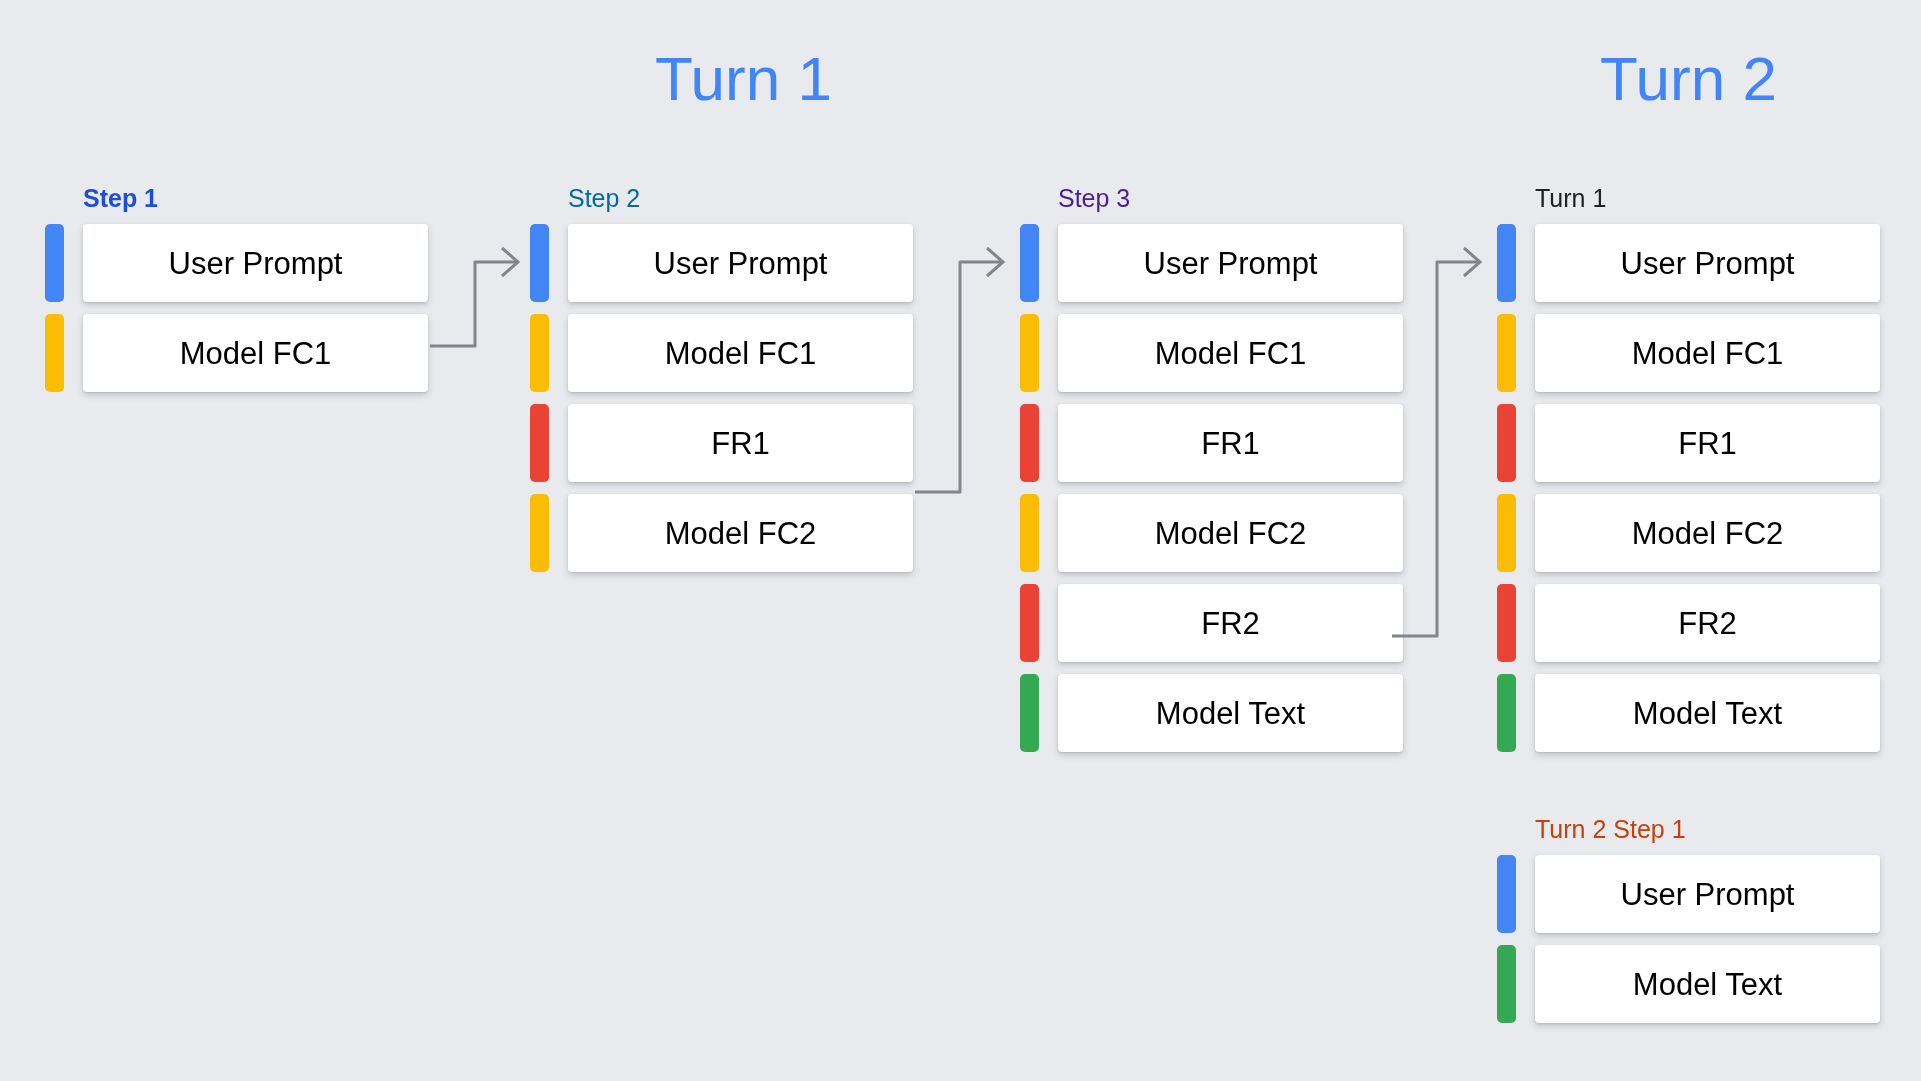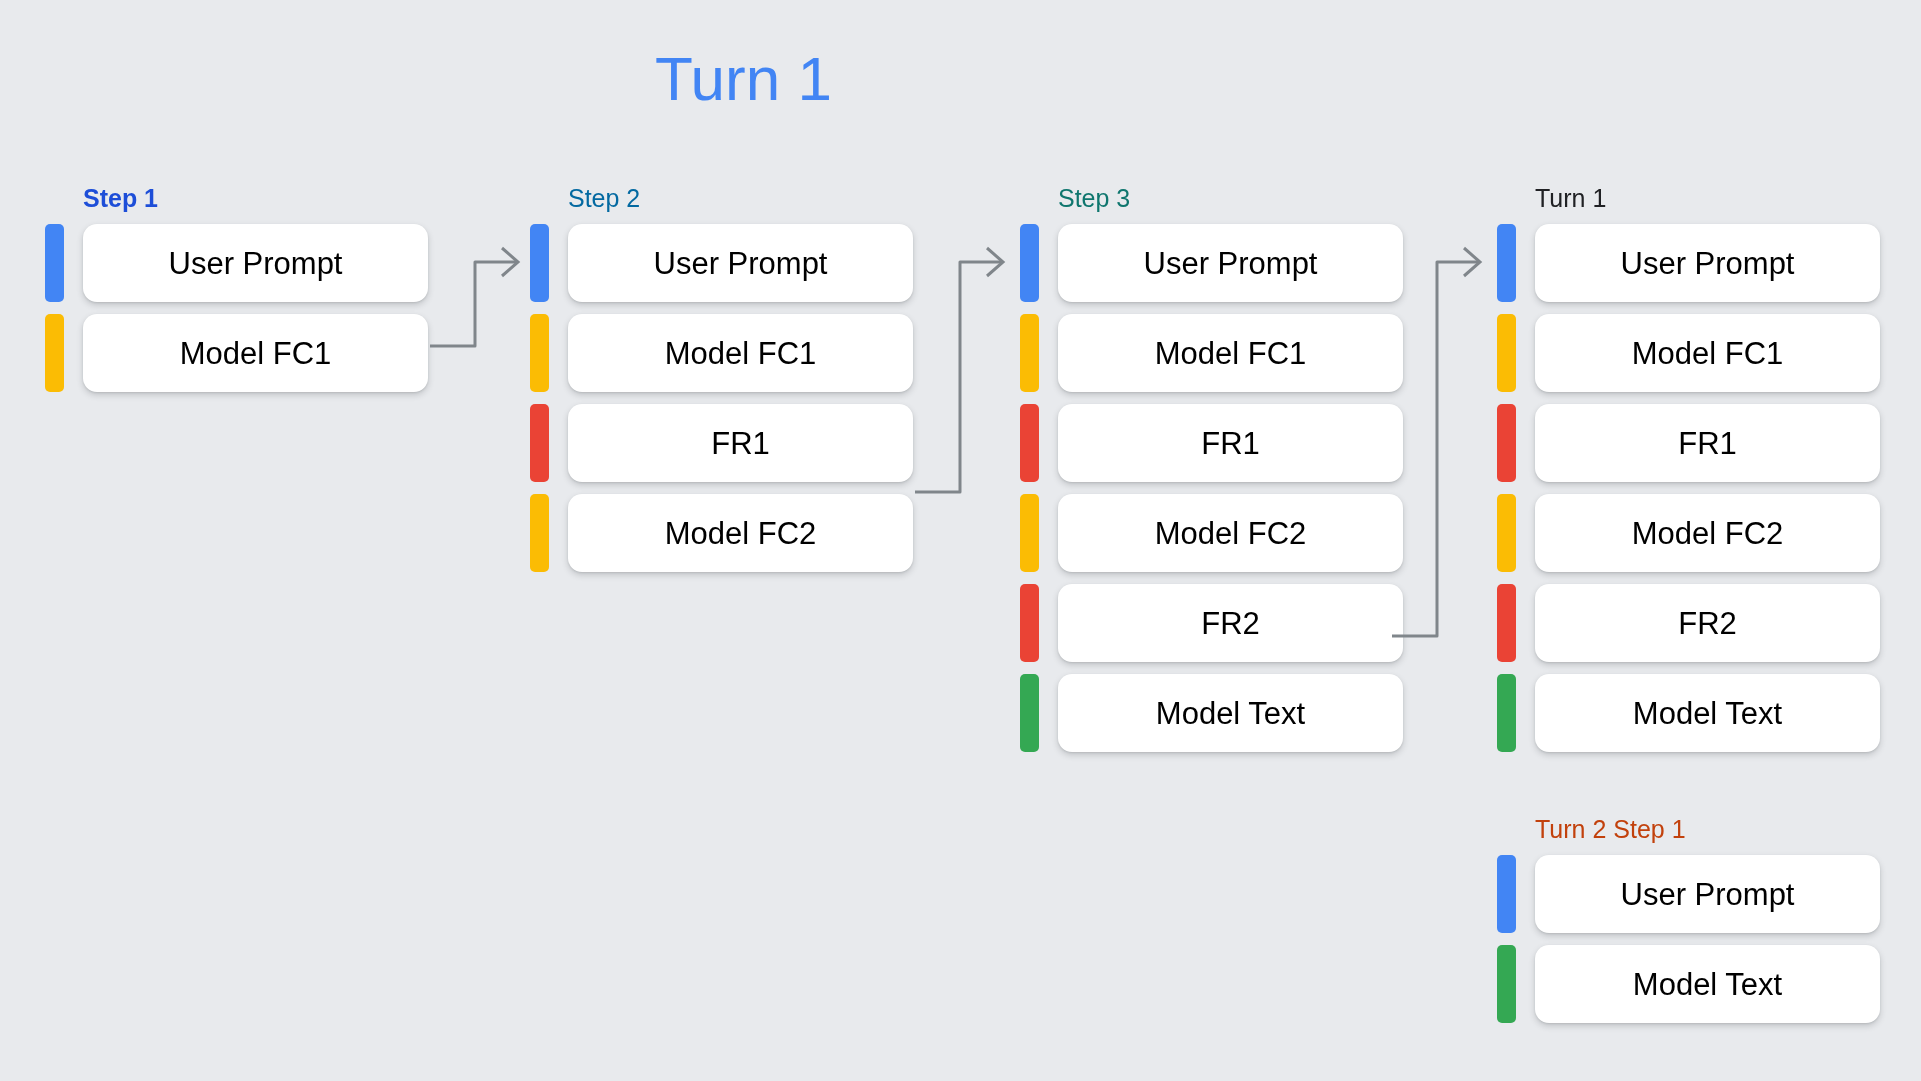--- a/index.html
+++ b/index.html
@@ -72,21 +72,21 @@
   .bar.yellow { background: #fbbc04; }
   .bar.red    { background: #ea4335; }
   .bar.green  { background: #34a853; }
 
   .card {
     position: absolute;
     left: 38px;
     top: 0;
     height: 78px;
     background: #ffffff;
-    border-radius: 14px;
+    border-radius: 4px;
     box-shadow: 0 3px 6px rgba(60,64,67,0.22), 0 1px 2px rgba(60,64,67,0.12);
     display: flex;
     align-items: center;
     justify-content: center;
     box-sizing: border-box;
   }
   .card-text {
     font-size: 31px;
     color: #000000;
     white-space: nowrap;
@@ -98,20 +98,21 @@
     position: absolute;
     overflow: visible;
     pointer-events: none;
   }
 </style>
 </head>
 <body>
 
 <div id="canvas">
     <div class="turn-title" style="left: 655px; top: 48px; color: rgb(66, 133, 244);">Turn 1</div>
+    <div class="turn-title" style="left: 1600px; top: 48px; color: rgb(66, 133, 244);">Turn 2</div>
     <div class="column" style="left: 45px; top: 186px;">
       <div class="col-label" style="color: #1d4ed8; font-weight: bold;">Step 1</div>
       <div class="rows">
         <div class="row">
           <div class="bar blue"></div>
           <div class="card" style="width: 345px; background: rgb(255, 255, 255);">
             <span class="card-text">User Prompt</span>
           </div>
         </div>
         <div class="row">
@@ -145,21 +146,21 @@
         </div>
         <div class="row">
           <div class="bar yellow"></div>
           <div class="card" style="width: 345px; background: rgb(255, 255, 255);">
             <span class="card-text">Model FC2</span>
           </div>
         </div>
       </div>
     </div>
     <div class="column" style="left: 1020px; top: 186px;">
-      <div class="col-label" style="color: #0f766e;">Step 3</div>
+      <div class="col-label" style="color: #4c1d95;">Step 3</div>
       <div class="rows">
         <div class="row">
           <div class="bar blue"></div>
           <div class="card" style="width: 345px; background: rgb(255, 255, 255);">
             <span class="card-text">User Prompt</span>
           </div>
         </div>
         <div class="row">
           <div class="bar yellow"></div>
           <div class="card" style="width: 345px; background: rgb(255, 255, 255);">

